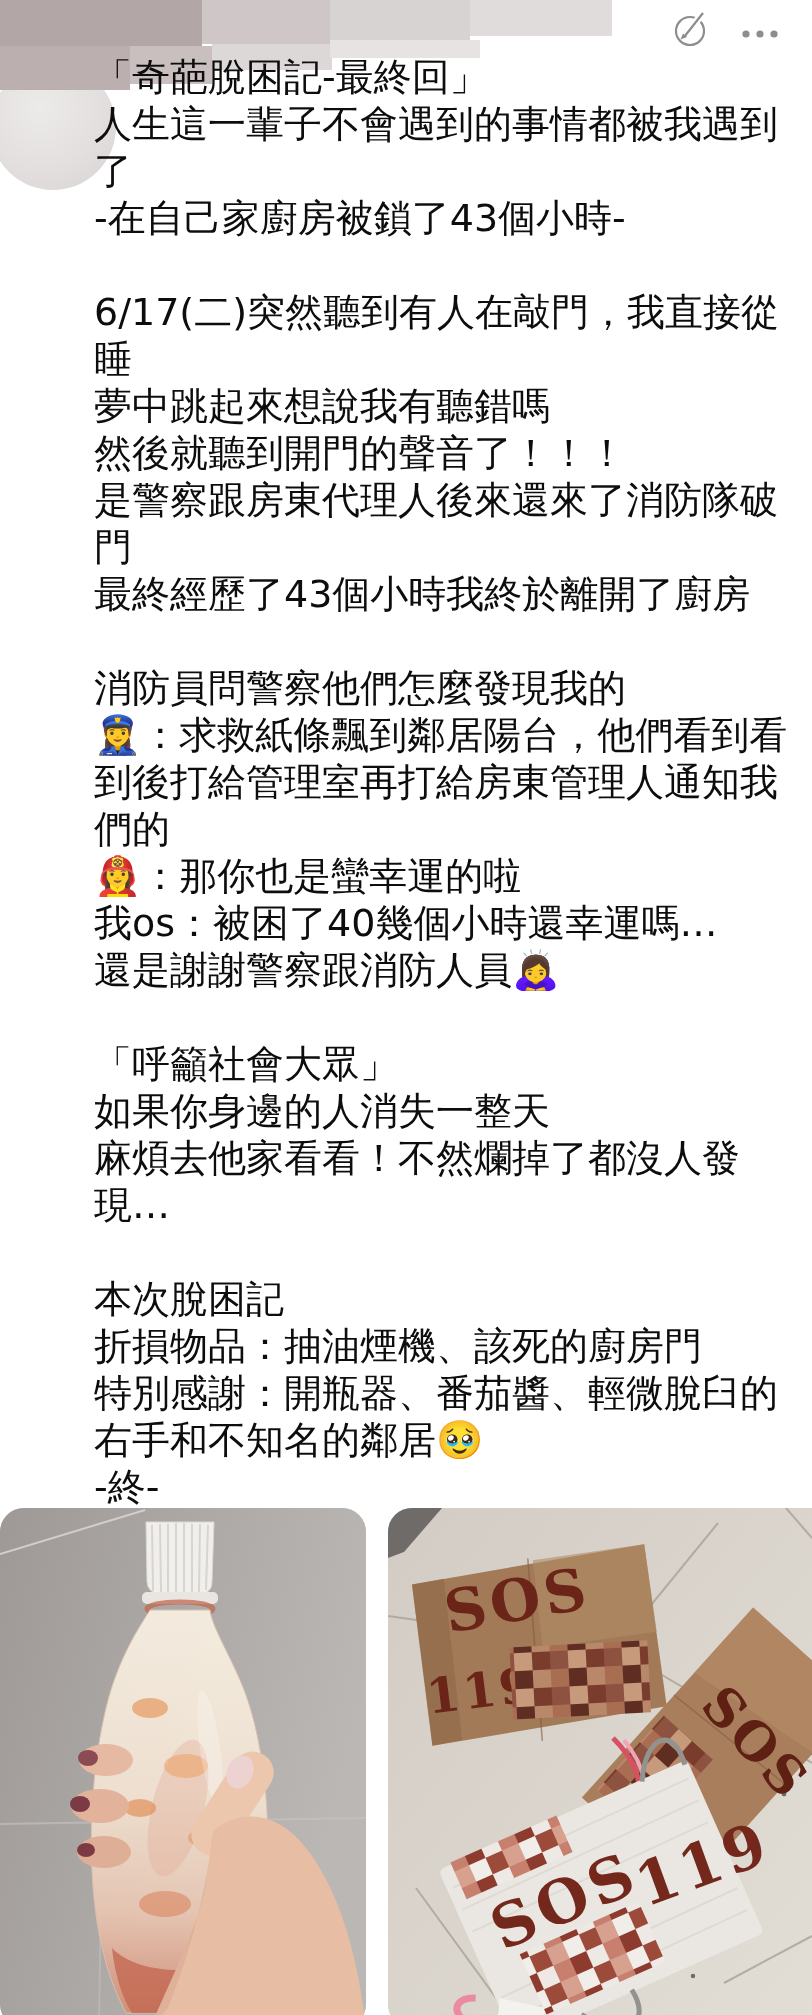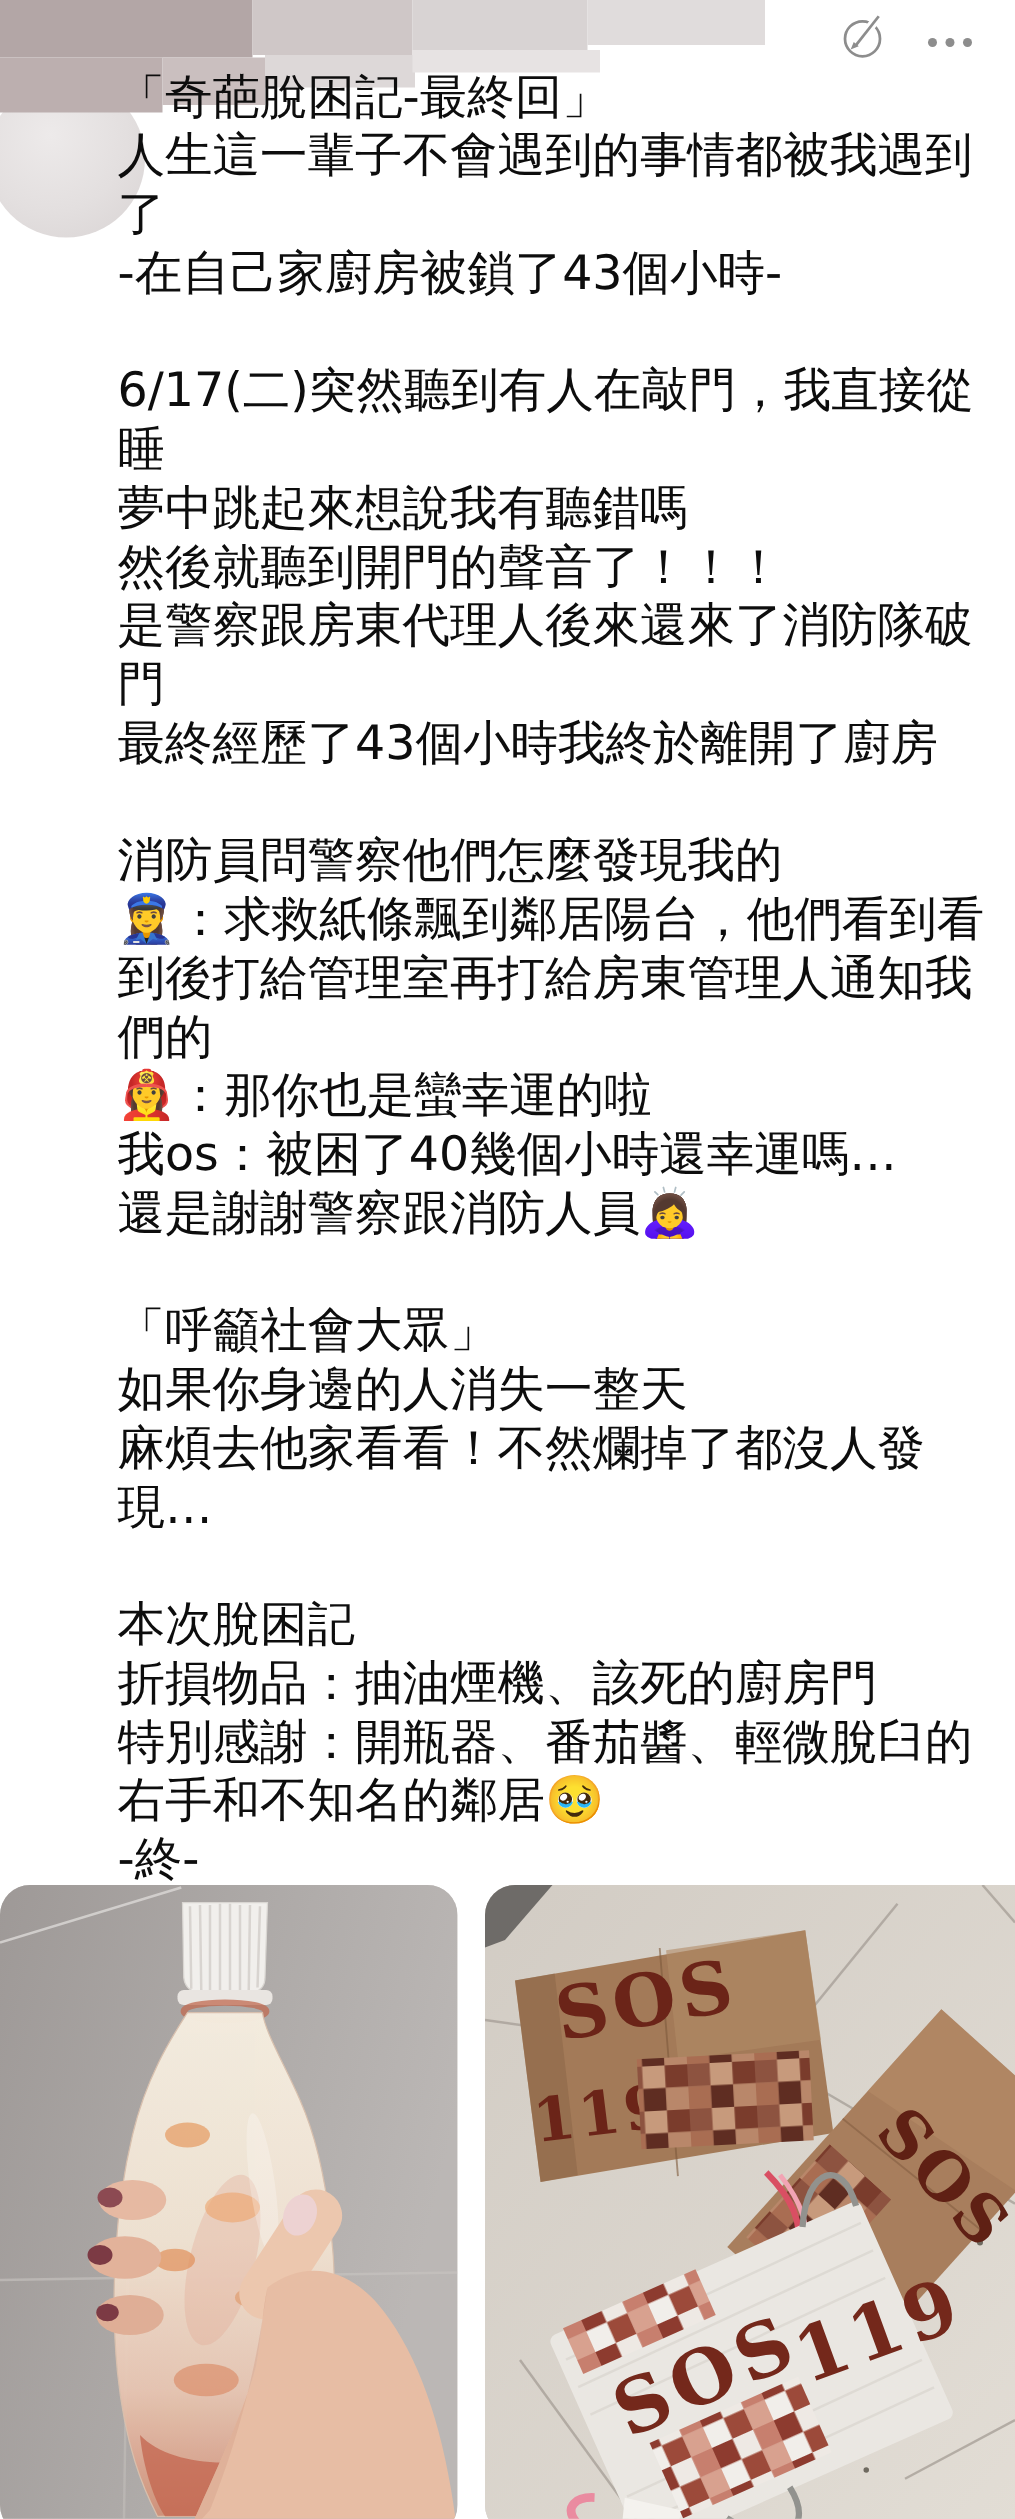--- a/index.html
+++ b/index.html
@@ -1,20 +1,20 @@
 <!DOCTYPE html>
 <html><head>
 <meta charset="utf-8">
 <style>
   html,body{margin:0;padding:0;overflow:hidden;}
   body{
     width:812px;height:2015px;position:relative;background:#ffffff;
     font-family:"Liberation Sans",sans-serif;
   }
-  .screen{position:absolute;inset:0;text-decoration:underline;}
+  .screen{position:absolute;inset:0;}
 
   
   .avatar{
     position:absolute;left:-10px;top:64px;width:126px;height:126px;border-radius:50%;
     background:radial-gradient(circle at 40% 35%, #edeaea 0%, #e3dfdf 55%, #d8d3d3 100%);
     z-index:1;
   }
   .cb{position:absolute;z-index:2;}
   .cb1{left:0;top:0;width:202px;height:46px;background:#b3a6a6;}
   .cb2{left:202px;top:0;width:128px;height:44px;background:#cfc7c7;}

